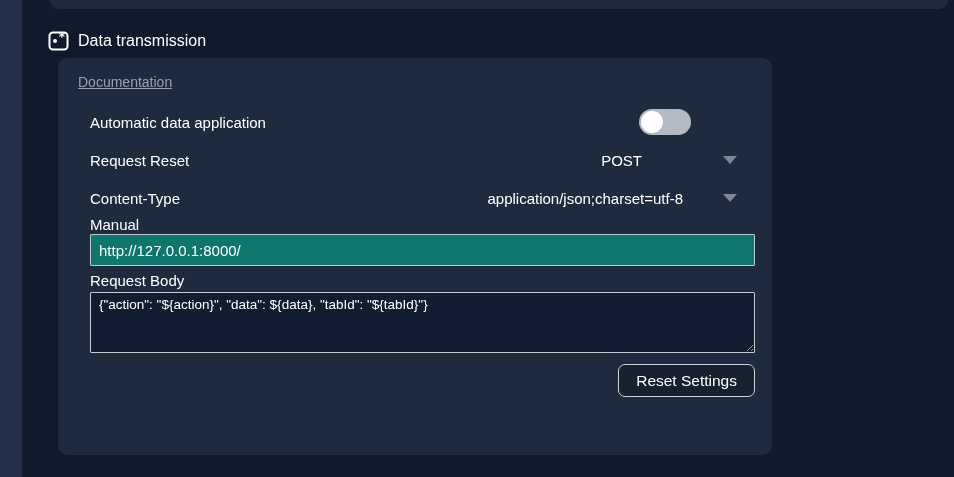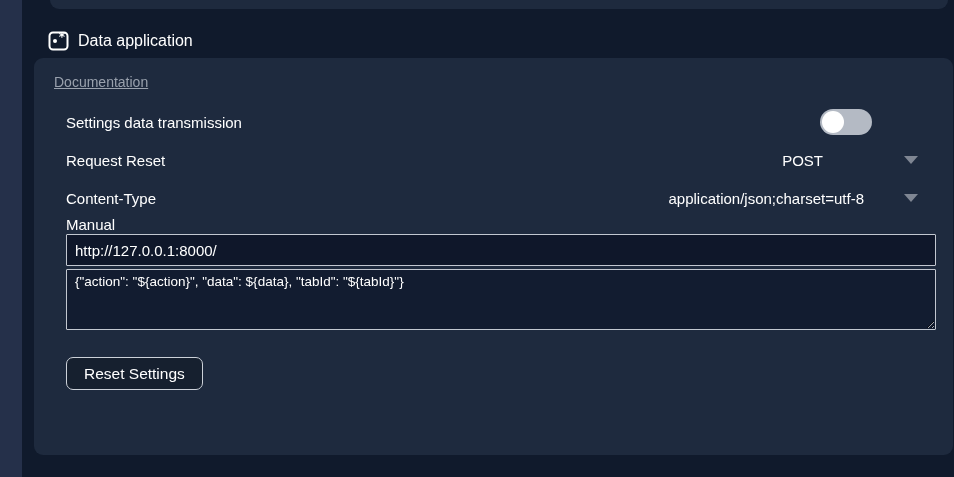--- a/index.html
+++ b/index.html
@@ -25,22 +25,22 @@
   }
   .section-header {
     position: absolute;
     left: 26px; top: 30px;
     display: flex; align-items: center; gap: 9px;
     font-size: 16px;
   }
   .section-header .ext-icon { display: inline-flex; }
   .card {
     position: absolute;
-    left: 12px; top: 58px;
-    width: 919px; height: 397px;
+    left: 36px; top: 58px;
+    width: 714px; height: 397px;
     background: #1e2a3e;
     border-radius: 9px;
     padding: 15px 17px 0 32px;
   }
   .doc-link {
     display: inline-block;
     margin-left: -12px;
     margin-bottom: 13px;
     color: #99a1ad;
     font-size: 14px;
@@ -88,21 +88,21 @@
   .select.ctype  .chev { margin-left: 40px; }
   .field-label {
     font-size: 15px;
     line-height: 16px;
   }
   .text-input {
     display: block;
     width: 100%;
     height: 32px;
     margin-top: 1px;
-    background: #0f172a;
+    background: #0f766e;
     border: 1px solid #c2c7d0;
     border-radius: 1px;
     color: #ffffff;
     font-size: 15px;
     font-family: "Liberation Sans", "DejaVu Sans", sans-serif;
     padding: 0 8px;
     outline: none;
   }
   .rb-label { margin-top: 7px; }
   .textarea {
@@ -116,22 +116,22 @@
     color: #ffffff;
     font-size: 13.5px;
     font-family: "Liberation Sans", "DejaVu Sans", sans-serif;
     padding: 4px 8px;
     outline: none;
     resize: both;
     color-scheme: dark;
   }
   .button-row {
     display: flex;
-    justify-content: flex-start;
-    margin-top: 27px;
+    justify-content: flex-end;
+    margin-top: 11px;
   }
   .reset-btn {
     height: 33px;
     padding: 0 17px;
     background: #16202f;
     border: 1px solid #ccd1d9;
     border-radius: 7px;
     color: #ffffff;
     font-size: 15.5px;
     font-family: "Liberation Sans", "DejaVu Sans", sans-serif;
@@ -147,29 +147,29 @@
 
   <div class="section-header">
     <span class="ext-icon">
       <svg width="21" height="22" viewBox="0 0 21 22">
         <rect x="1.5" y="2.5" width="18" height="17" rx="3.5" fill="none" stroke="#ffffff" stroke-width="2"></rect>
         <circle cx="7" cy="11" r="2" fill="#ffffff"></circle>
         <rect x="10" y="2" width="10" height="10" fill="#1e2a3e" opacity="0"></rect>
         <text x="14" y="10.5" font-size="12" font-weight="bold" fill="#ffffff" text-anchor="middle" font-family="DejaVu Sans, sans-serif">*</text>
       </svg>
     </span>
-    <span>Data application</span>
+    <span>Data transmission</span>
   </div>
 
   <div class="card">
 
     <a class="doc-link">Documentation</a>
 
     <div class="row">
-      <span>Settings data transmission</span>
+      <span>Automatic data application</span>
       <span class="toggle">
         <span class="knob"></span>
       </span>
     </div>
 
 
     <div class="row">
       <span>Request Reset</span>
       <span class="select method">
         <span>POST</span>
@@ -181,20 +181,21 @@
       <span>Content-Type</span>
       <span class="select ctype">
         <span>application/json;charset=utf-8</span>
         <span class="chev"></span>
       </span>
     </div>
 
     <div class="field-label">Manual</div>
     <input class="text-input" type="text" value="http://127.0.0.1:8000/" style="">
 
+    <div class="field-label rb-label">Request Body</div>
     <textarea class="textarea" style="">{"action": "${action}", "data": ${data}, "tabId": "${tabId}"}</textarea>
 
     <div class="button-row">
       <button class="reset-btn">Reset Settings</button>
     </div>
 
   </div>
 </div>
 
 </body></html>

